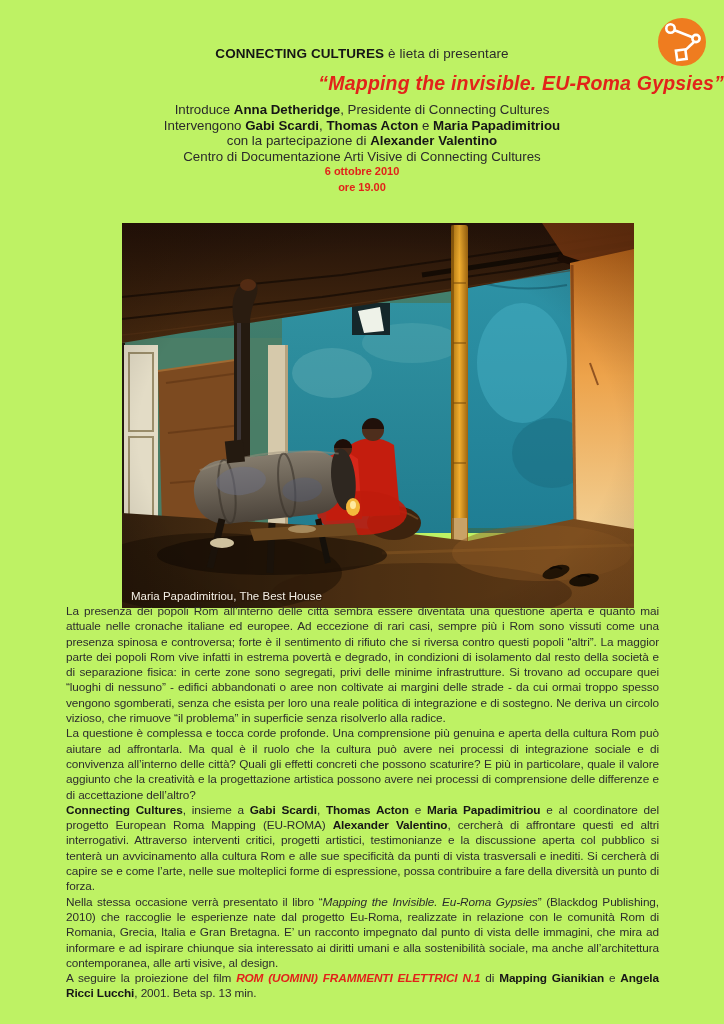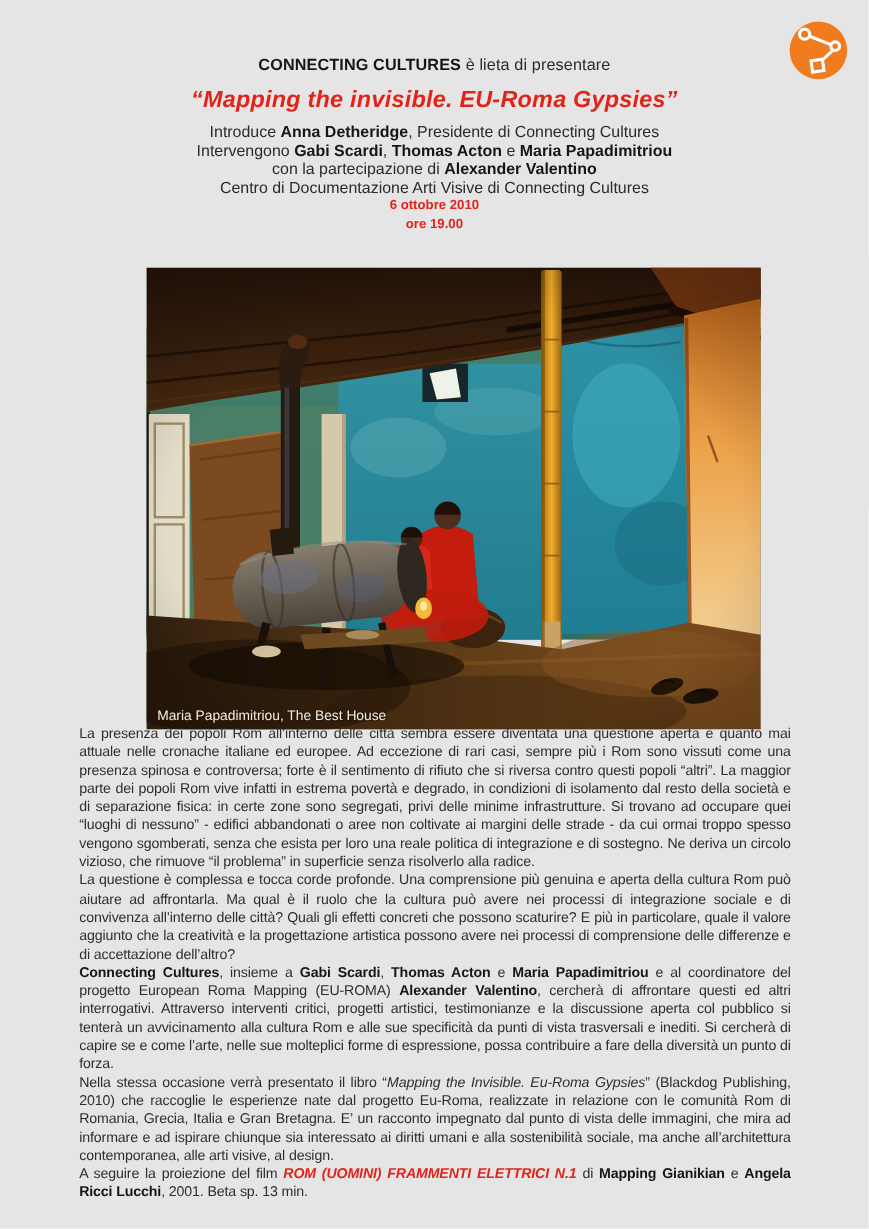--- a/index.html
+++ b/index.html
@@ -1,24 +1,24 @@
 <!DOCTYPE html>
 <html style="--red: #e2231a; --orange: #ef7c1f;"><head>
 <meta charset="utf-8">
 <style>
   :root{ --red:#e2231a; --orange:#ef7c1f; }
   html,body{margin:0;padding:0;background:#ffffff;}
   .page{
-    position:relative;width:724px;height:1024px;background:#e5e5e5;overflow:hidden;
+    position:relative;width:724px;height:1024px;background:#bef264;overflow:hidden;
     font-family:"Liberation Sans", sans-serif;color:#2d2d2d;
   }
   .logo{position:absolute;top:16px;right:16px;width:52px;height:52px;}
   .header{position:absolute;top:46px;left:0;width:724px;text-align:center;}
   .presenter{font-size:13.5px;color:#2b2b2b;letter-spacing:.1px;}
-  .title{margin:11px 0 7px 0;font-size:19.5px;font-weight:bold;font-style:italic;color:var(--red);letter-spacing:.2px;}
+  .title{margin:11px 0 7px 0;font-size:19.5px;font-weight:bold;font-style:italic;color:var(--red);letter-spacing:.2px;text-align:right;}
   .hline{font-size:13.3px;line-height:15.6px;color:#2b2b2b;}
   .redline{font-size:11px;line-height:15.6px;font-weight:bold;color:var(--red);}
   .photo{position:absolute;left:106px;top:207px;width:512px;height:385px;margin:0;padding:16px;}
   .photo svg{display:block;}
   .bodytext{
     position:absolute;left:66px;top:604px;width:593px;
     font-size:11.8px;line-height:15.3px;letter-spacing:-0.1px;
     text-align:justify;color:#2d2d2d;
   }
   .bodytext p{margin:0;padding:0;}

